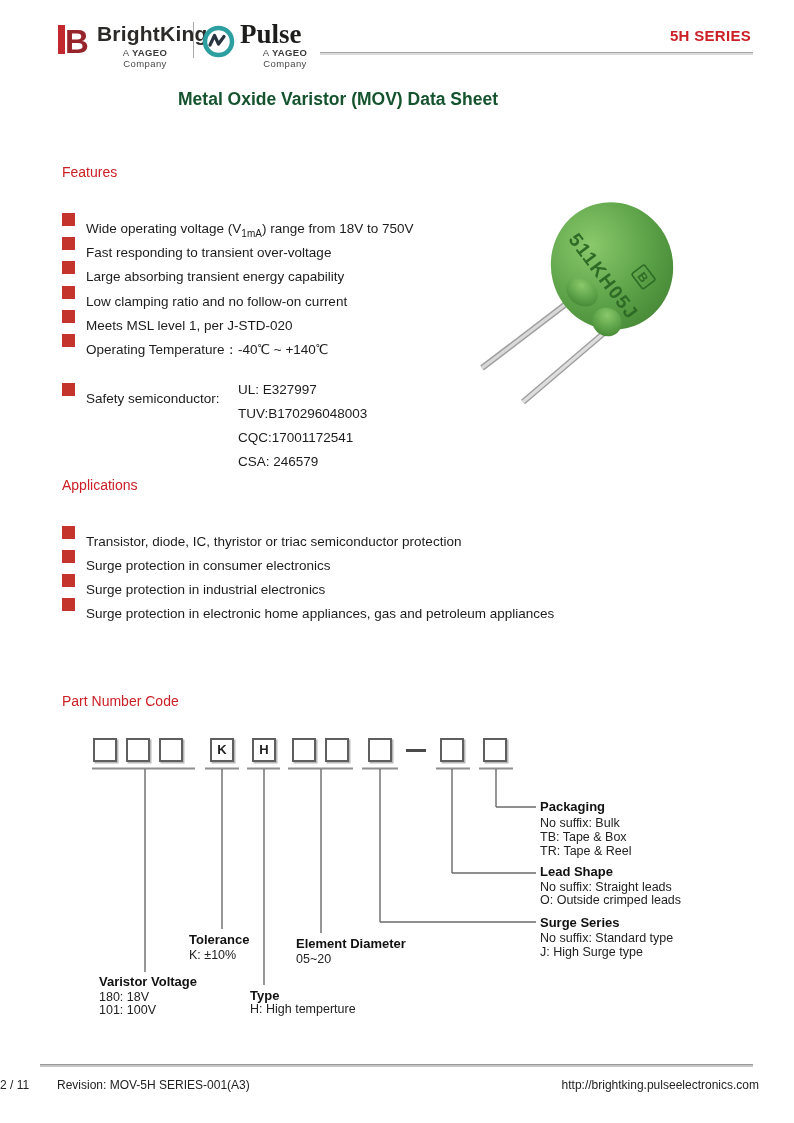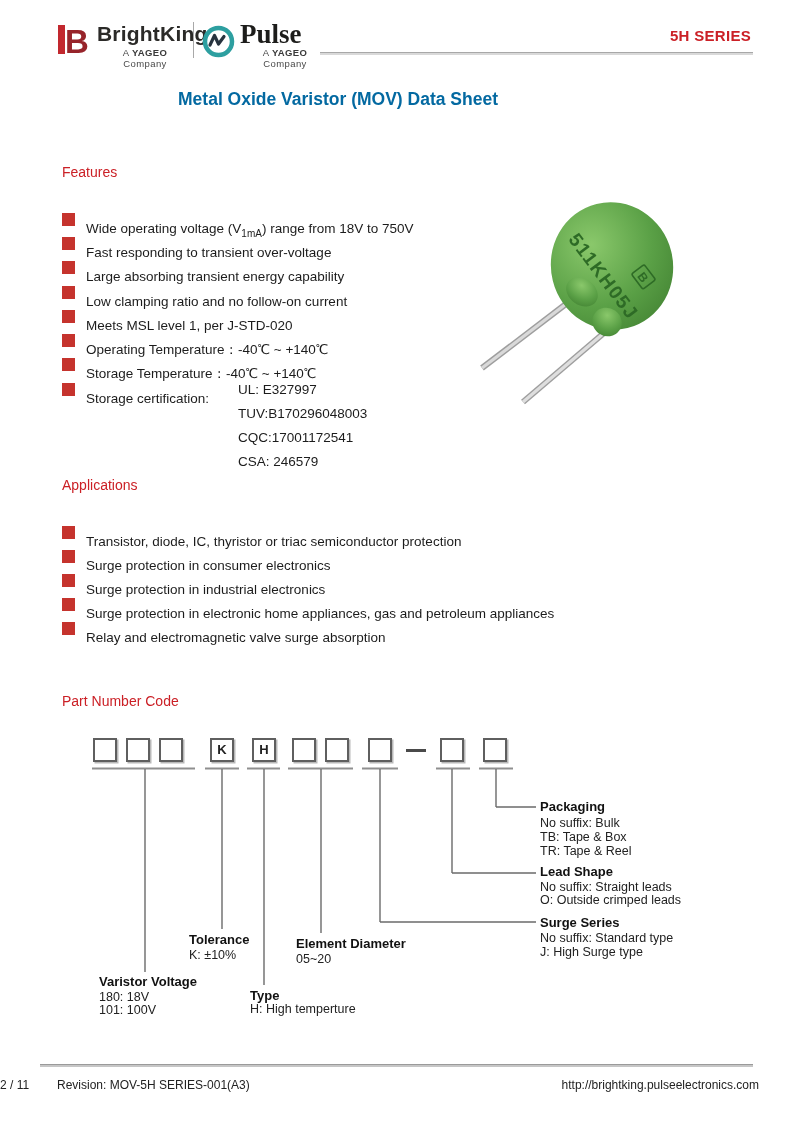--- a/index.html
+++ b/index.html
@@ -8,21 +8,21 @@
   .abs{position:absolute;}
   
   .bk-name{font-size:21px;font-weight:bold;color:#2b2a28;letter-spacing:0.2px;}
   .tagline{font-size:9.5px;color:#4a4a4a;letter-spacing:0.4px;}
   .tagline b{color:#3a3a3a;}
   .pulse-name{font-family:"Liberation Serif",serif;font-size:27px;font-weight:bold;color:#1d1d1b;}
   .series{font-size:15px;font-weight:bold;color:#cb2026;letter-spacing:0.3px;}
   .vline{width:1px;background:#a9a9a9;}
   .hrule{height:2px;background:#d9d9d9;border-top:1px solid #a8a8a8;}
   
-  .doc-title{width:676px;text-align:center;font-size:17.5px;font-weight:bold;color:#0369a1;}
+  .doc-title{width:676px;text-align:center;font-size:17.5px;font-weight:bold;color:#14532d;}
   .sec-h{font-size:14px;font-weight:normal;color:#cb2026;}
   
   .row{left:62px;display:flex;align-items:flex-start;}
   .bullet{flex:0 0 13px;width:13px;height:13px;background:#c5332d;margin-top:2px;margin-right:11px;}
   .txt{font-size:13.5px;line-height:17px;white-space:nowrap;margin-top:9px;}
   .txt sub{font-size:10px;}
   .cont{font-size:13.5px;line-height:17px;}
   
   .pn-box{position:absolute;top:738px;width:20px;height:20px;border:2px solid #5f5f5f;
           box-shadow:1.5px 1.5px 0 #b9b9b9;font-size:13px;font-weight:bold;color:#222;
@@ -83,27 +83,23 @@
     <span class="txt">Low clamping ratio and no follow-on current</span>
   </div>
   <div class="abs row" style="top:308px">
     <span class="bullet"></span>
     <span class="txt">Meets MSL level 1, per J-STD-020</span>
   </div>
   <div class="abs row" style="top:332px">
     <span class="bullet"></span>
     <span class="txt">Operating Temperature：-40℃ ~ +140℃</span>
   </div>
-  <div class="abs row" style="top:356px">
-    <span class="bullet"></span>
-    <span class="txt">Storage Temperature：-40℃ ~ +140℃</span>
-  </div>
   <div class="abs row" style="top:381px">
     <span class="bullet"></span>
-    <span class="txt">Storage certification:</span>
+    <span class="txt">Safety semiconductor:</span>
   </div>
   <div class="abs cont" style="left:238px;top:381px">UL: E327997</div>
   <div class="abs cont" style="left:238px;top:405px">TUV:B170296048003</div>
   <div class="abs cont" style="left:238px;top:429px">CQC:17001172541</div>
   <div class="abs cont" style="left:238px;top:453px">CSA: 246579</div>
 
   <svg class="abs" style="left:478px;top:190px" width="228" height="224" viewBox="0 0 228 224">
     <defs>
       <radialGradient id="discG" cx="0.38" cy="0.3" r="0.9">
         <stop offset="0" stop-color="#8ac86b"></stop>
@@ -140,24 +136,20 @@
     <span class="bullet"></span>
     <span class="txt">Surge protection in consumer electronics</span>
   </div>
   <div class="abs row" style="top:572px">
     <span class="bullet"></span>
     <span class="txt">Surge protection in industrial electronics</span>
   </div>
   <div class="abs row" style="top:596px">
     <span class="bullet"></span>
     <span class="txt">Surge protection in electronic home appliances, gas and petroleum appliances</span>
-  </div>
-  <div class="abs row" style="top:620px">
-    <span class="bullet"></span>
-    <span class="txt">Relay and electromagnetic valve surge absorption</span>
   </div>
 
   <div class="abs sec-h" style="left:62px;top:693px">Part Number Code</div>
 
   <div class="pn-box" style="left:93px"></div>
   <div class="pn-box" style="left:126px"></div>
   <div class="pn-box" style="left:159px"></div>
   <div class="pn-box" style="left:210px">K</div>
   <div class="pn-box" style="left:252px">H</div>
   <div class="pn-box" style="left:292px"></div>

